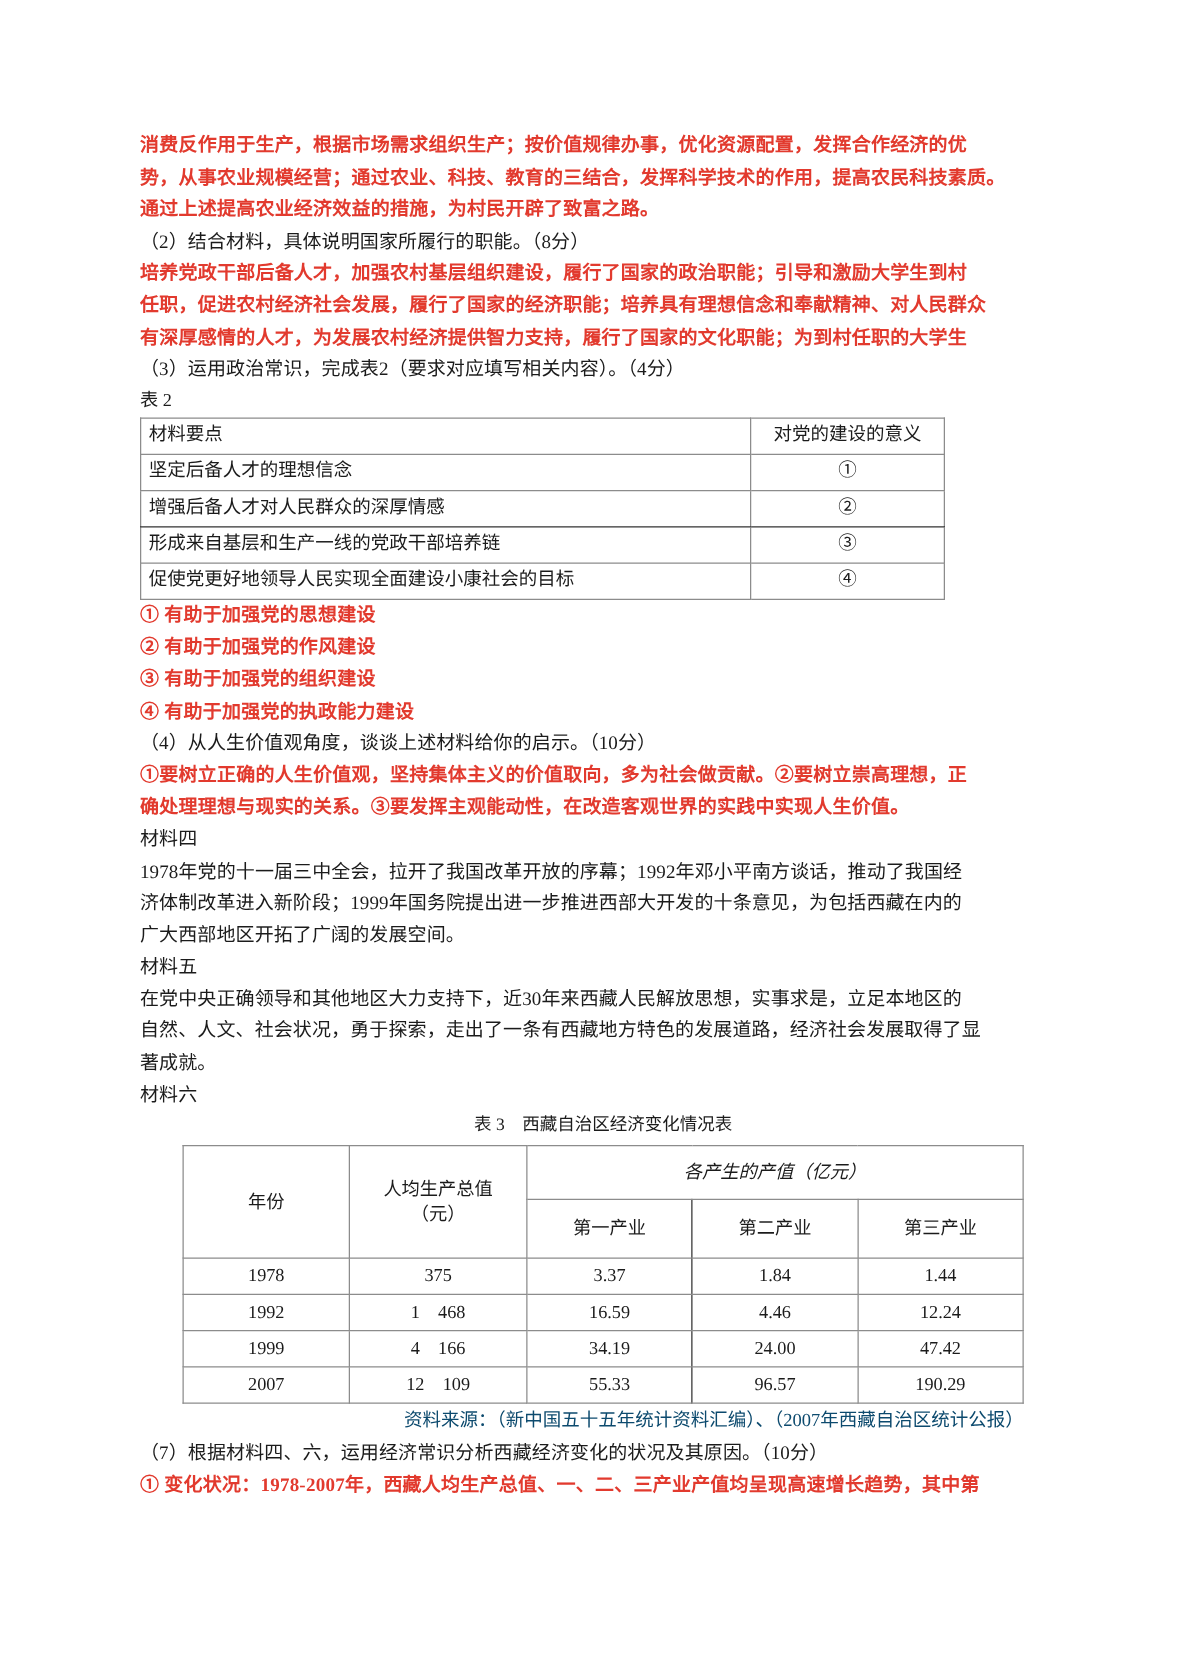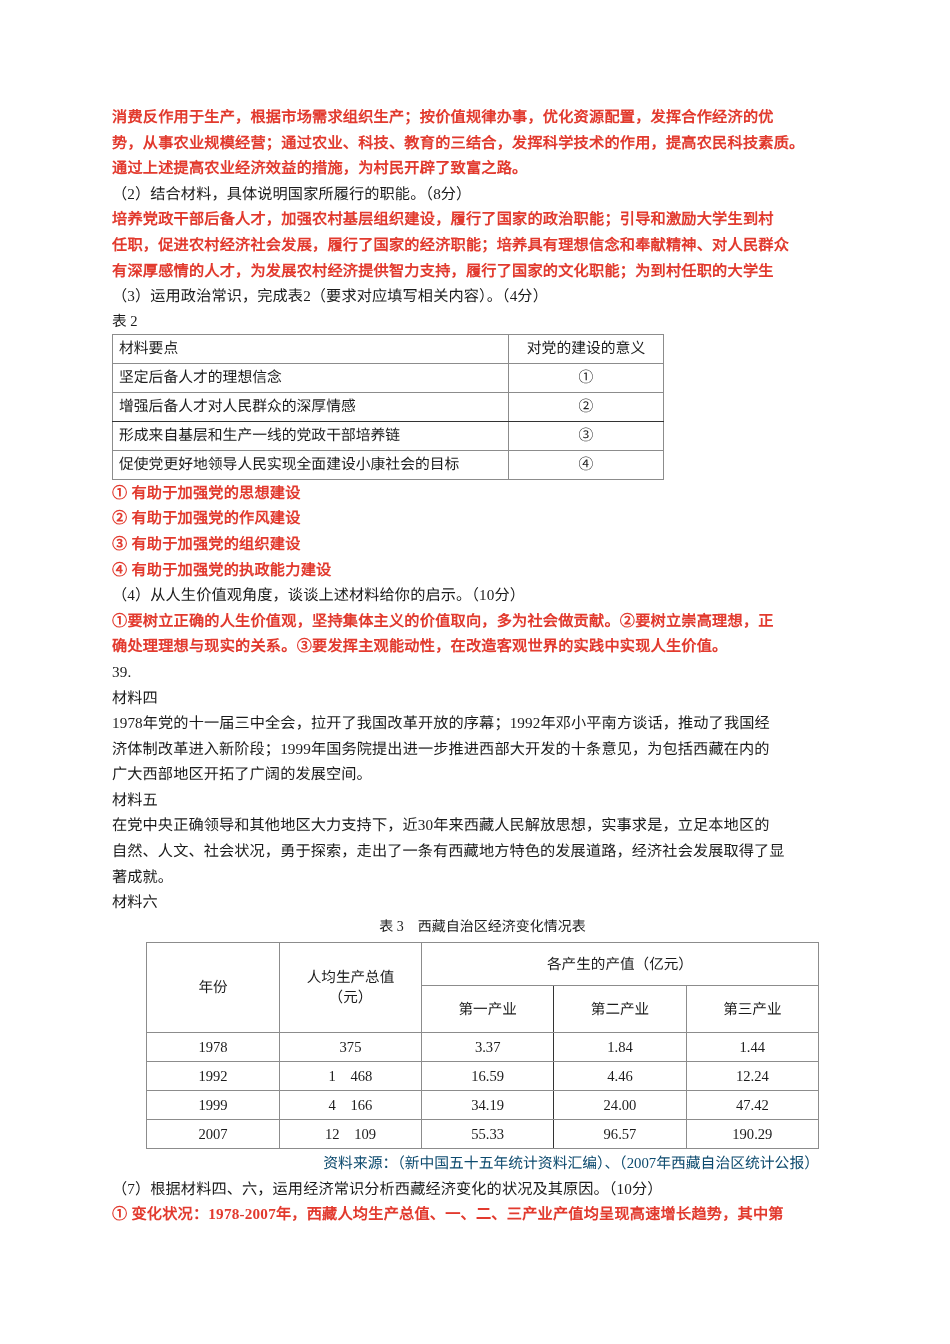--- a/index.html
+++ b/index.html
@@ -58,21 +58,21 @@
   
   .tbl-caption {
     text-align: left;
     font-size: 14.6px;
     line-height: 22px;
     color: #1b1b1b;
     margin: 1px 0 2px 0;
   }
   table.t2 {
     border-collapse: collapse;
-    width: 552px;
+    width: 644px;
     margin: 0;
     table-layout: fixed;
   }
   table.t2 td {
     border: 1px solid #8c8c8c;
     font-size: 14.8px;
     line-height: 18px;
     padding: 3px 6px 4px 6px;
     color: #1b1b1b;
     height: 21px;
@@ -109,21 +109,21 @@
     border: 1px solid #8c8c8c;
     text-align: center;
     font-size: 14.6px;
     line-height: 20px;
     color: #1b1b1b;
     vertical-align: middle;
     padding: 2px 2px;
   }
   table.t3 td.hdr-year { width: 128px; height: 80px; }
   table.t3 td.hdr-gdp  { width: 137px; }
-  table.t3 td.hdr-span { height: 38px; }
+  table.t3 td.hdr-span { height: 38px; font-style: italic; }
   table.t3 td.hdr-sub  { height: 42px; text-align: center; }
   table.t3 td.vsep-r   { border-right: 1.8px solid #333; }
   table.t3 tr.datarow td { height: 24px; }
   .src-line {
     margin-left: 58px;
     font-size: 14.8px;
     line-height: 25px;
     color: #0c4a6e;
     margin-top: 2px;
     text-align: right;
@@ -183,21 +183,20 @@
       <p class="p red">④ 有助于加强党的执政能力建设</p>
     </div>
 
     <div>
       <p class="p black">（4）从人生价值观角度，谈谈上述材料给你的启示。（10分）</p>
       <p class="p red nowrap-line">①要树立正确的人生价值观，坚持集体主义的价值取向，多为社会做贡献。②要树立崇高理想，正</p>
       <p class="p red">确处理理想与现实的关系。③要发挥主观能动性，在改造客观世界的实践中实现人生价值。</p>
     </div>
 
     <div>
-      <p class="p black">39.</p>
 
       <p class="p black">材料四</p>
       <p class="p black nowrap-line">1978年党的十一届三中全会，拉开了我国改革开放的序幕；1992年邓小平南方谈话，推动了我国经</p>
       <p class="p black nowrap-line">济体制改革进入新阶段；1999年国务院提出进一步推进西部大开发的十条意见，为包括西藏在内的</p>
       <p class="p black">广大西部地区开拓了广阔的发展空间。</p>
 
       <p class="p black">材料五</p>
       <p class="p black nowrap-line">在党中央正确领导和其他地区大力支持下，近30年来西藏人民解放思想，实事求是，立足本地区的</p>
       <p class="p black nowrap-line">自然、人文、社会状况，勇于探索，走出了一条有西藏地方特色的发展道路，经济社会发展取得了显</p>
       <p class="p black">著成就。</p>

